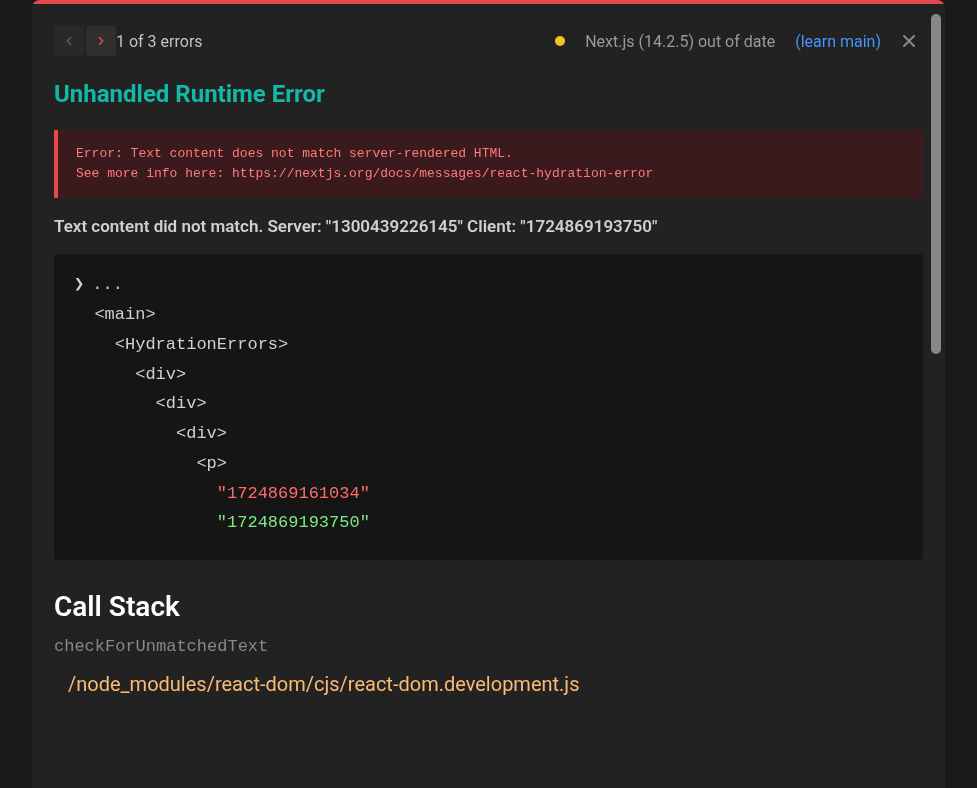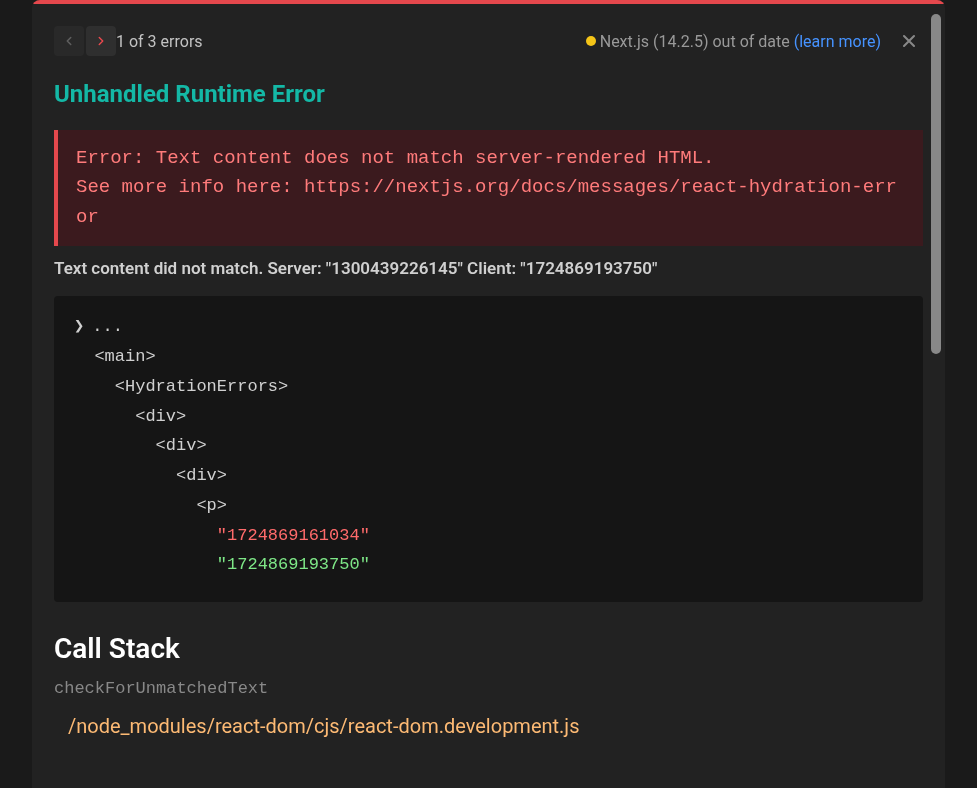--- a/index.html
+++ b/index.html
@@ -102,21 +102,21 @@
 
     .header-right {
       display: flex;
       align-items: center;
       gap: 14px;
     }
 
     .version-info {
       display: flex;
       align-items: center;
-      gap: 4px;
+      gap: 20px;
       color: #999;
       font-size: 16px;
     }
 
     .version-dot {
       width: 10px;
       height: 10px;
       background: #f5c518;
       border-radius: 50%;
     }
@@ -147,23 +147,23 @@
       font-size: 24px;
       font-weight: 700;
       color: #14b8a6;
       margin-bottom: 22px;
     }
 
     .error-box {
       background: #3b1a1e;
       border-left: 4px solid #e5484d;
       padding: 14px 18px;
-      margin-bottom: 12px;
+      margin-bottom: 18px;
       font-family: "SF Mono", Monaco, Menlo, Consolas, "Courier New", monospace;
-      font-size: 19px;
+      font-size: 13px;
       line-height: 1.55;
       color: #ff7b7b;
       white-space: pre-wrap;
       word-break: break-all;
     }
 
     .mismatch-text {
       color: #d0d0d0;
       font-size: 17px;
       font-weight: 600;
@@ -240,21 +240,21 @@
                 <path d="M9 18l6-6-6-6" stroke="#e5484d" stroke-width="2.5" stroke-linecap="round" stroke-linejoin="round"></path>
               </svg>
             </button>
           </div>
           <span class="error-count">1 of 3 errors</span>
         </div>
         <div class="header-right">
           <div class="version-info">
             <span class="version-dot"></span>
             <span>Next.js (14.2.5) out of date</span>
-            <a href="#" class="learn-more">(learn more)</a>
+            <a href="#" class="learn-more">(learn main)</a>
           </div>
           <button class="close-btn">
             <svg viewBox="0 0 24 24" fill="none">
               <path d="M18 6L6 18M6 6l12 12" stroke-linecap="round"></path>
             </svg>
           </button>
         </div>
       </div>
 
       <h1 class="error-title">Unhandled Runtime Error</h1>

